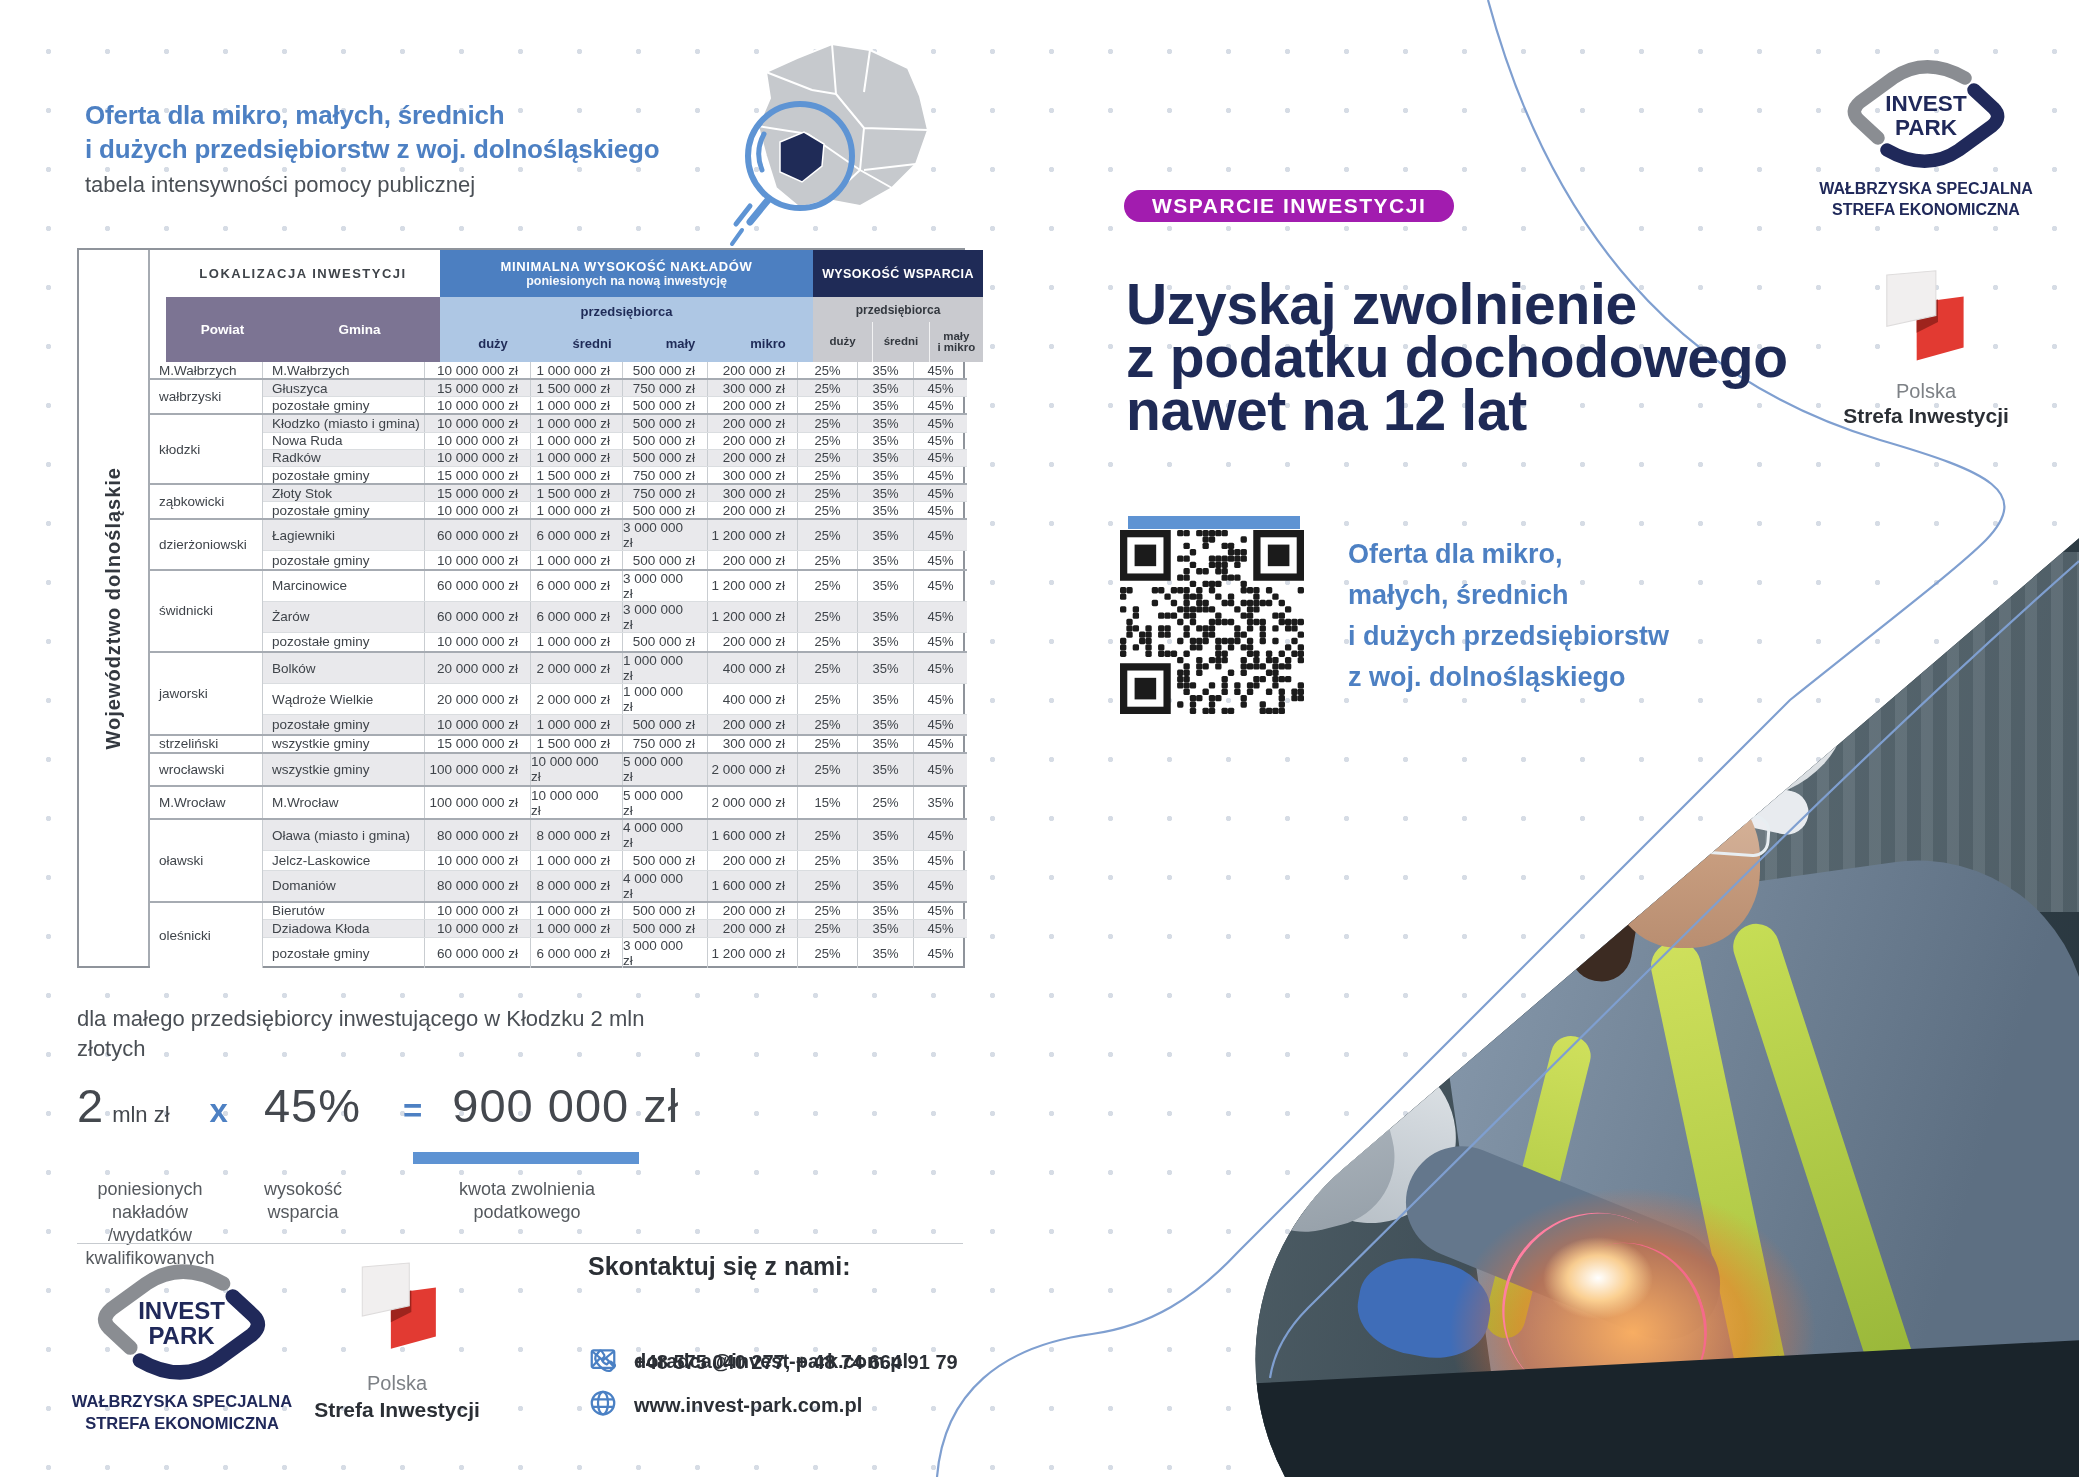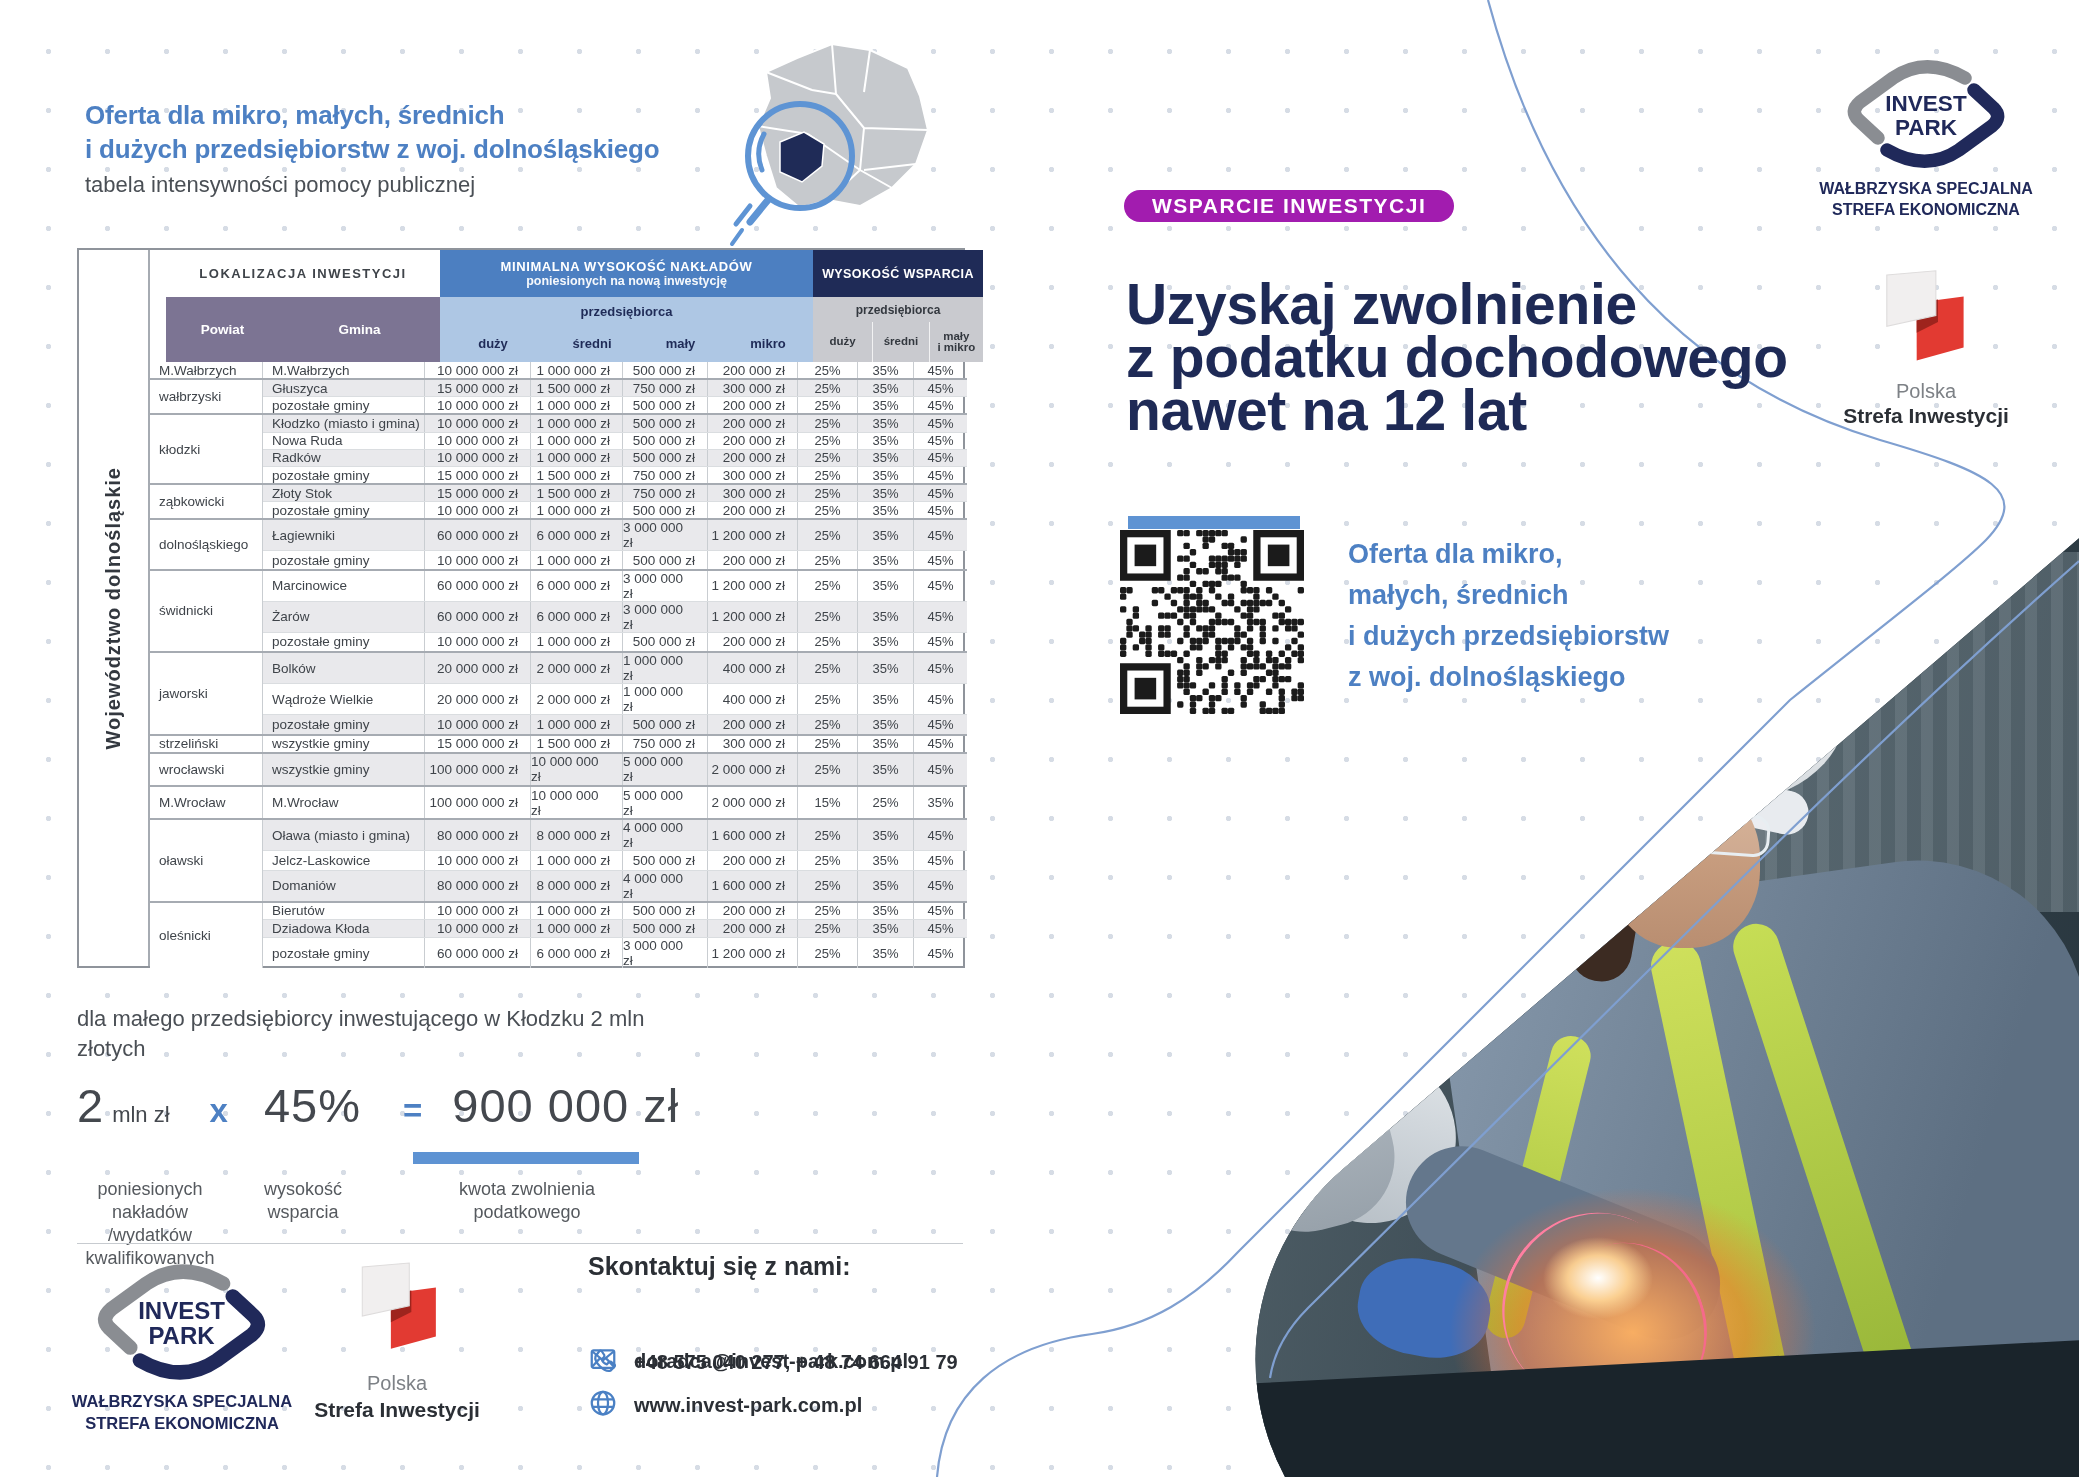--- a/index.html
+++ b/index.html
@@ -316,21 +316,21 @@
               <div class="cn w-c2">1 000 000 zł</div>
               <div class="cn w-c3">500 000 zł</div>
               <div class="cn w-c4">200 000 zł</div>
               <div class="cp w-p1">25%</div>
               <div class="cp w-p2">35%</div>
               <div class="cp w-p3">45%</div>
             </div>
           </div>
         </div>
         <div class="grp" style="flex-grow: 2;">
-          <div class="pwc">dolnośląskiego</div>
+          <div class="pwc">dzierżoniowski</div>
           <div class="grows">
             <div class="r sh">
               <div class="cg">Łagiewniki</div>
               <div class="cn w-c1">60 000 000 zł</div>
               <div class="cn w-c2">6 000 000 zł</div>
               <div class="cn w-c3">3 000 000 zł</div>
               <div class="cn w-c4">1 200 000 zł</div>
               <div class="cp w-p1">25%</div>
               <div class="cp w-p2">35%</div>
               <div class="cp w-p3">45%</div>

